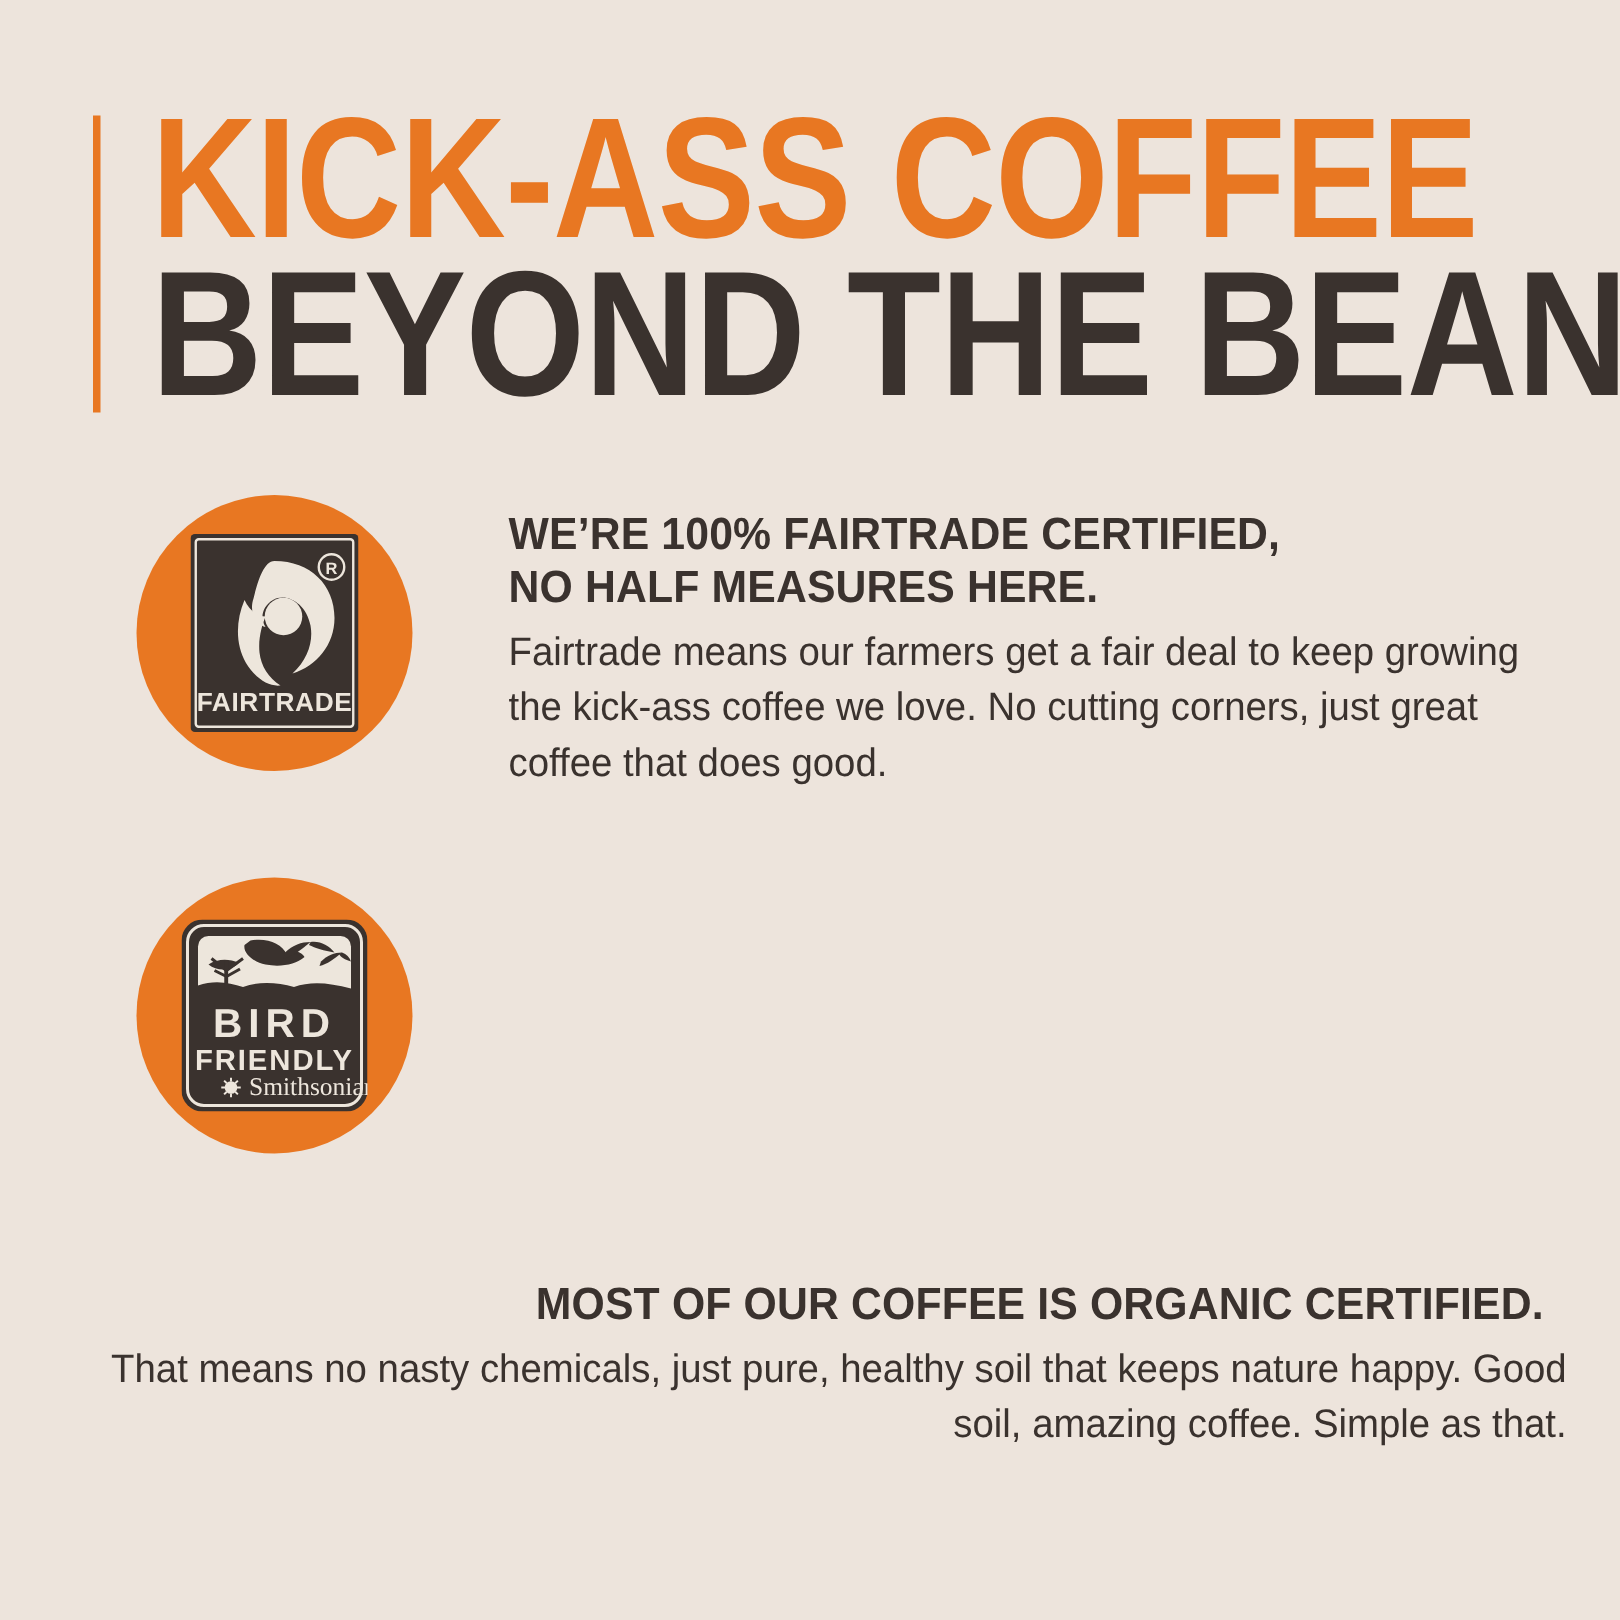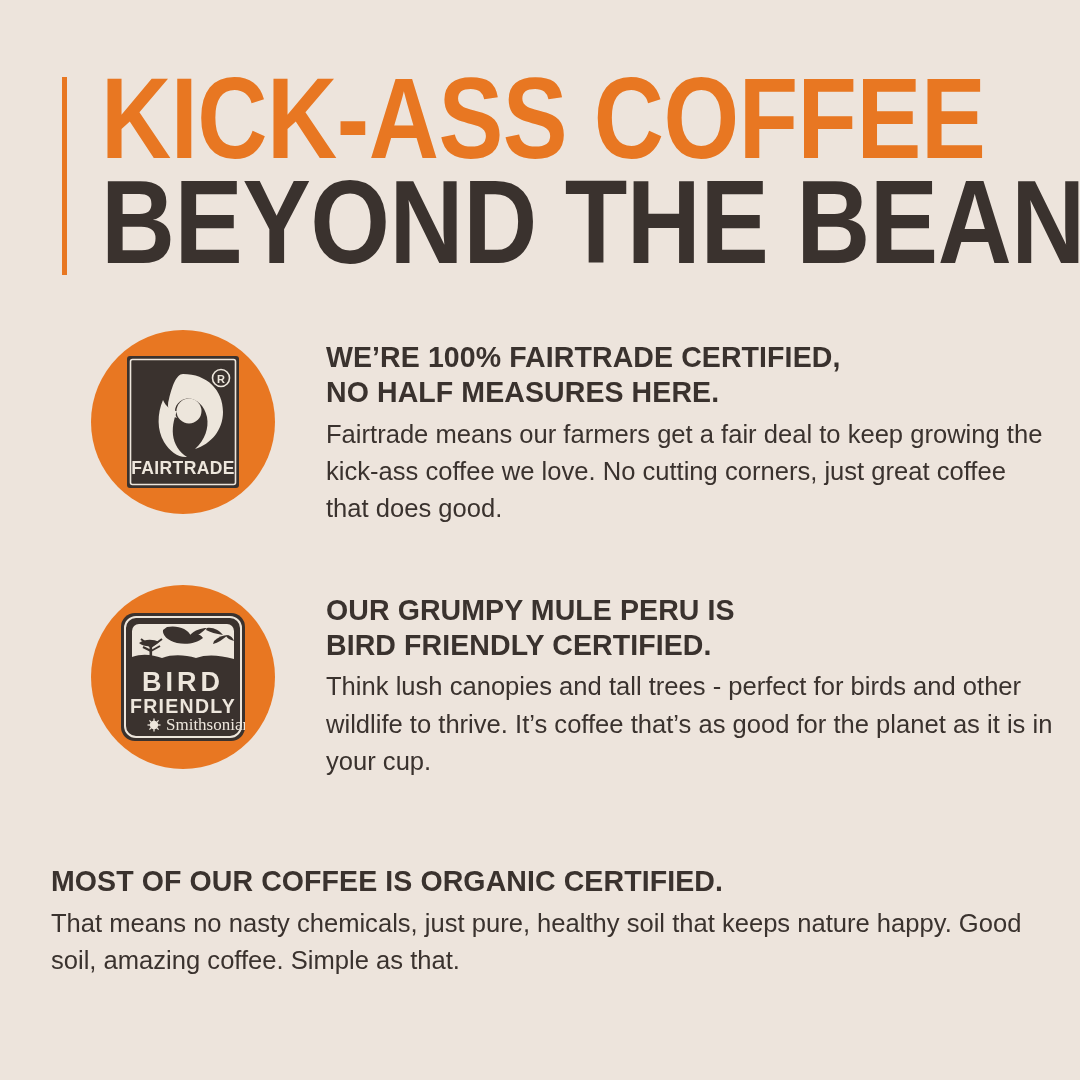--- a/index.html
+++ b/index.html
@@ -93,21 +93,21 @@
     background: #E87722;
     display: flex;
     align-items: center;
     justify-content: center;
     position: relative;
   }
   .badge svg { display: block; }
 
   .copy {
     flex: 1 1 auto;
-    margin-left: 51px;
+    margin-left: 64px;
     padding-top: 10px;
   }
   .copy-heading {
     font-family: "Liberation Sans Narrow", "Liberation Sans", sans-serif;
     font-weight: 700;
     font-size: 30px;
     line-height: 1.16;
     letter-spacing: 0.1px;
     color: #3A322E;
     margin: 0 0 6px 0;
@@ -122,21 +122,21 @@
     line-height: 1.40;
     color: #3A322E;
     margin: 0;
     transform: scaleX(0.965);
     transform-origin: left top;
   }
 
   
   .row-1 { margin-bottom: 58px; }
   .row-2 { margin-bottom: 62px; }
-  .row-3 .copy { padding-top: 22px; }
+  .row-3 .copy { padding-top: 22px; text-align: right; }
   .row-2 .copy { padding-top: 8px; }
 </style>
 </head>
 <body>
 
 <div class="page">
 
   <div class="header">
     <div class="accent-bar"></div>
     <div class="title-wrap">
@@ -242,25 +242,20 @@
               <line x1="37" y1="112" x2="39.5" y2="112"></line>
               <line x1="28.4" y1="107.4" x2="30.2" y2="109.2"></line>
               <line x1="35.8" y1="114.8" x2="37.6" y2="116.6"></line>
               <line x1="37.6" y1="107.4" x2="35.8" y2="109.2"></line>
               <line x1="30.2" y1="114.8" x2="28.4" y2="116.6"></line>
             </g>
           </g>
           <text x="45" y="117" font-family="Liberation Serif, serif" font-size="17" font-weight="400" fill="#EDE6DC" text-anchor="start">Smithsonian</text>
         </svg>
       </div>
-      <div class="copy">
-        <h2 class="copy-heading">OUR GRUMPY MULE PERU IS
-BIRD FRIENDLY CERTIFIED.</h2>
-        <p class="copy-body">Think lush canopies and tall trees - perfect for birds and other wildlife to thrive. It’s coffee that’s as good for the planet as it is in your cup.</p>
-      </div>
     </div>
 
     <div class="row row-3">
       <div class="copy">
         <h2 class="copy-heading">MOST OF OUR COFFEE IS ORGANIC CERTIFIED.</h2>
         <p class="copy-body">That means no nasty chemicals, just pure, healthy soil that keeps nature happy. Good soil, amazing coffee. Simple as that.</p>
       </div>
     </div>
 
   </div>

